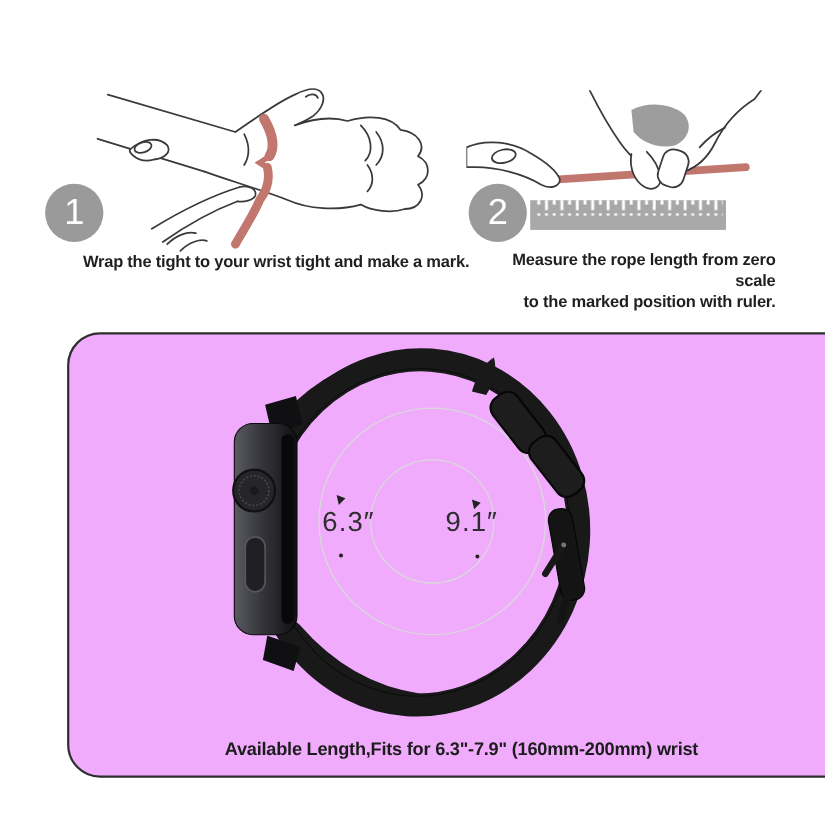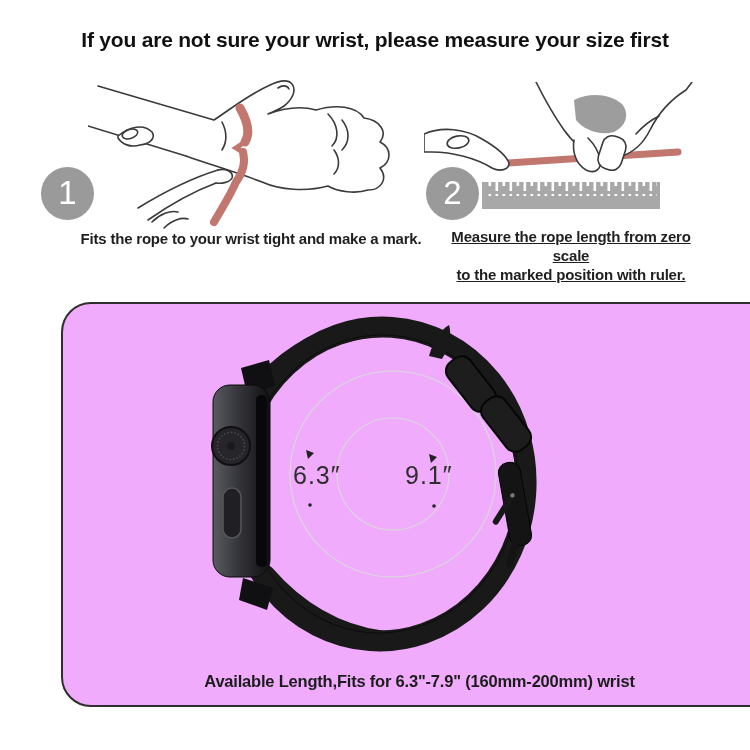--- a/index.html
+++ b/index.html
@@ -15,21 +15,21 @@
   .badge{
     position:absolute;width:53px;height:53px;border-radius:50%;
     background:#9a9a9a;color:#fff;font-size:33px;font-weight:400;
     text-align:center;line-height:52px;
   }
   .step-caption{
     position:absolute;font-size:15px;font-weight:700;color:#1f1f1f;
     letter-spacing:-0.2px;line-height:1.25;
   }
   .cap1{left:58px;top:230px;width:386px;text-align:center;}
-  .cap2{left:437px;top:228px;width:268px;text-align:center;white-space:pre-line;text-decoration:underline;}
+  .cap2{left:437px;top:228px;width:268px;text-align:right;white-space:pre-line;}
   .size-box{
     position:absolute;left:61px;top:302px;width:717px;height:405px;
     border:2px solid #2e2e2e;border-radius:30px;box-sizing:border-box;
     background:#f0abfc;
   }
   .watch-svg{position:absolute;left:0;top:8px;}
   .measure-label{
     position:absolute;font-size:25px;color:#2e2e2e;font-weight:400;
     letter-spacing:1px;
   }
@@ -38,21 +38,20 @@
   .box-caption{
     position:absolute;left:0;bottom:14px;width:100%;text-align:center;
     font-size:16.5px;font-weight:700;color:#1c1c1c;letter-spacing:-0.2px;
   }
 </style>
 </head>
 <body>
 
 <div id="canvas">
 
-  <div class="title">If you are not sure your wrist, please measure your size first</div>
 
   <svg class="illus" style="left:88px;top:80px" width="332" height="152" viewBox="0 0 332 152">
     <g fill="none" stroke="#3a3a3a" stroke-width="1.6" stroke-linecap="round" stroke-linejoin="round">
 
       <path d="M 10,6 L 126,40"></path>
       <path d="M 0,46 L 98,76"></path>
 
       <path fill="#ffffff" stroke="none" d="M 126,40 C 144,28 162,14 180,6 C 188,2 199,-2 204,4 C 209,10 204,20 196,26 C 190,30 184,32 180,34 C 196,28 214,26 228,30 C 248,24 268,26 276,38 C 292,40 300,52 292,62 C 304,68 304,82 292,88 C 300,98 294,110 280,110 C 268,114 250,112 240,106 C 218,112 192,110 174,102 C 148,92 120,84 98,76 Z"></path>
 
       <path d="M 126,40 C 144,28 162,14 180,6 C 188,2 199,-2 204,4 C 209,10 204,20 196,26 C 190,30 184,32 180,34 C 196,28 214,26 228,30 C 248,24 268,26 276,38 C 292,40 300,52 292,62 C 304,68 304,82 292,88 C 300,98 294,110 280,110 C 268,114 250,112 240,106 C 218,112 192,110 174,102 C 148,92 120,84 98,76"></path>
@@ -107,21 +106,21 @@
 
       <path fill="#ffffff" d="M 150,58 C 148,70 152,82 162,88 C 170,92 178,88 176,78 C 175,70 170,62 164,56"></path>
       <rect x="176" y="54" width="24" height="34" rx="10" transform="rotate(18 188 71)" fill="#ffffff"></rect>
       <path d="M 212,52 C 219,44 227,38 235,34"></path>
     </g>
   </svg>
 
   <div class="badge" style="left:41px;top:167px">1</div>
   <div class="badge" style="left:426px;top:167px">2</div>
 
-  <div class="step-caption cap1">Fits the rope to your wrist tight and make a mark.</div>
+  <div class="step-caption cap1">Wrap the tight to your wrist tight and make a mark.</div>
   <div class="step-caption cap2">Measure the rope length from zero scale
 to the marked position with ruler.</div>
 
   <div class="size-box">
 
     <svg class="watch-svg" width="625" height="356" viewBox="0 0 625 356">
       <defs>
         <linearGradient id="caseGrad" x1="0" y1="0" x2="1" y2="0">
           <stop offset="0" stop-color="#5a5a62"></stop>
           <stop offset="0.45" stop-color="#34343a"></stop>

